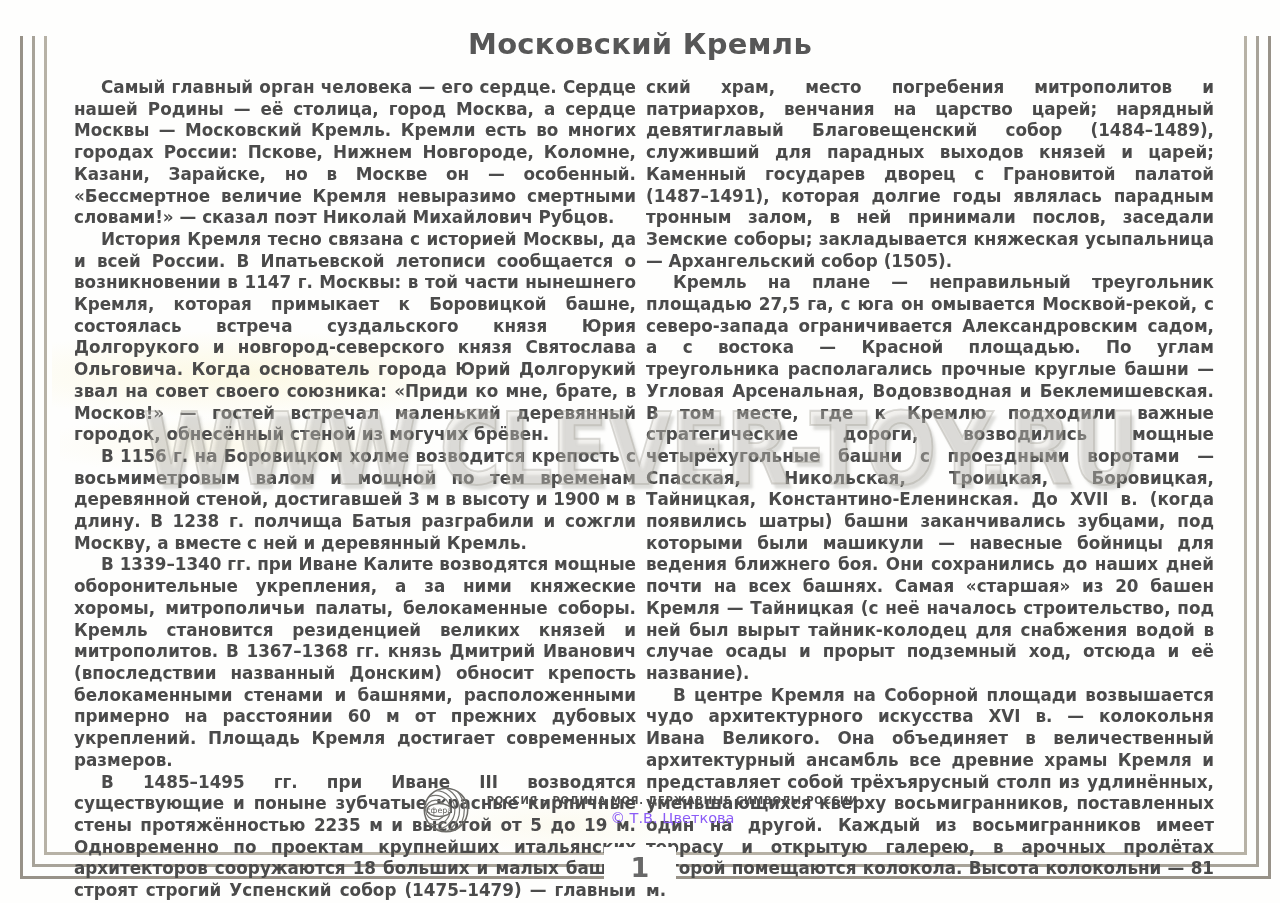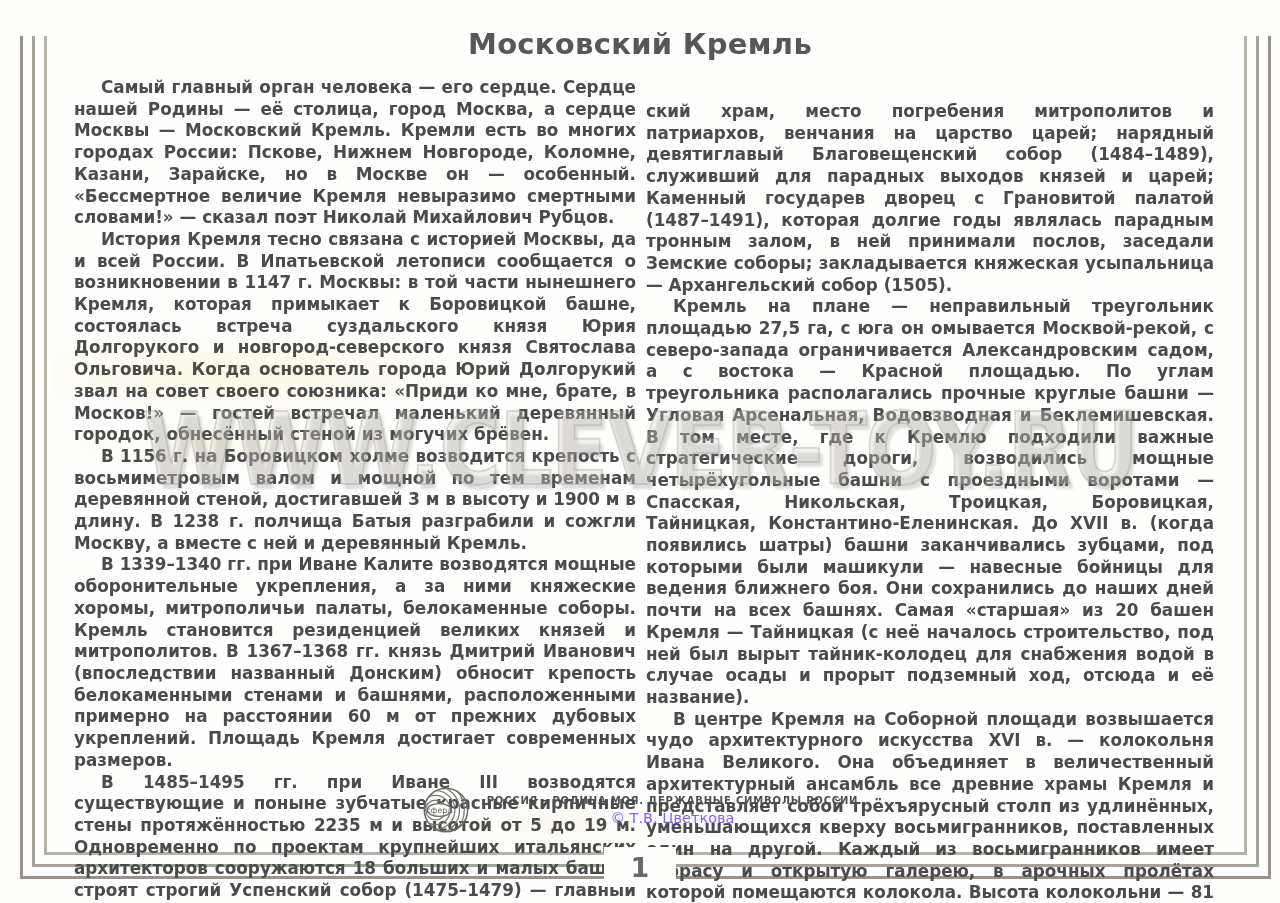--- a/index.html
+++ b/index.html
@@ -46,21 +46,21 @@
     position: absolute;
     top: 77px;
     color: #4b4b4b;
     font-size: 16.8px;
     line-height: 21.7px;
     text-align: justify;
   }
   .col-left  { left: 74px;  width: 562px; }
   .col-right { left: 646px; width: 568px; }
   .col p { text-indent: 27px; font-weight: bold; }
-  .col p.no-indent { text-indent: 0; margin-top: 24px; }
+  .col p.no-indent { text-indent: 0; }
 
   .watermark {
     position: absolute;
     top: 392px; left: 0;
     width: 100%;
     text-align: center;
     white-space: nowrap;
     font-size: 100px;
     font-weight: bold;
     line-height: 1.15;

